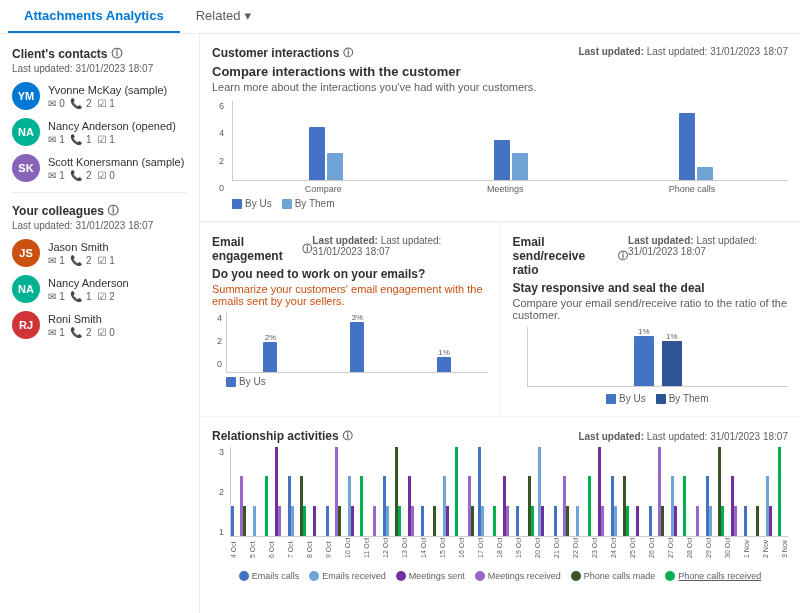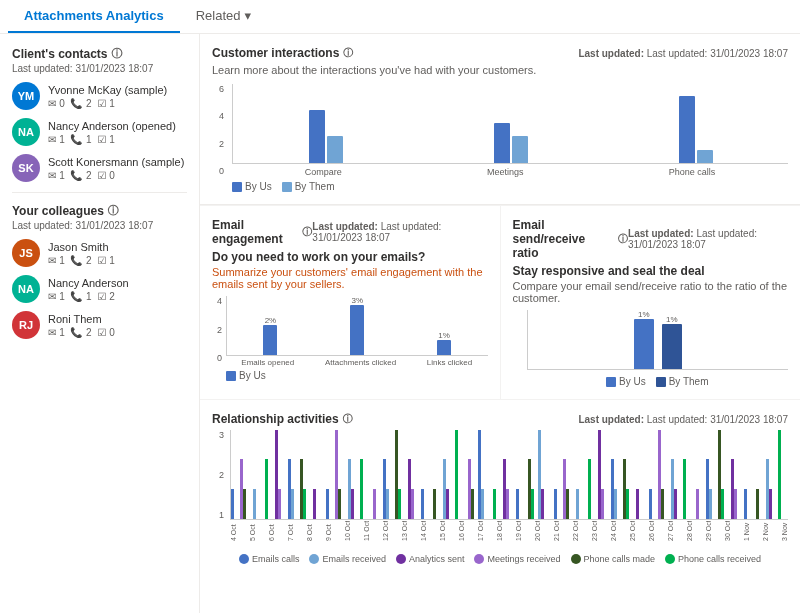--- a/index.html
+++ b/index.html
@@ -31,21 +31,21 @@
 
     .contact-info { flex: 1; }
     .contact-name { font-size: 11px; color: #323130; font-weight: 500; }
     .contact-stats { display: flex; gap: 6px; font-size: 10px; color: #605e5c; margin-top: 2px; }
     .contact-stat { display: flex; align-items: center; gap: 2px; }
 
     .section-divider { margin: 10px 0; border: none; border-top: 1px solid #edebe9; }
 
     
     .content-area { flex: 1; display: flex; flex-direction: column; overflow: hidden; background: #f3f2f1; gap: 1px; }
-    .card-header { display: flex; justify-content: space-between; align-items: center; margin-bottom: 4px; }
+    .card-header { display: flex; justify-content: space-between; align-items: flex-start; margin-bottom: 4px; }
     .card-title { font-size: 12px; font-weight: 600; color: #323130; display: flex; align-items: center; gap: 4px; }
     .last-updated-right { font-size: 10px; color: #605e5c; }
     .card-subtitle { font-size: 13px; font-weight: 600; color: #323130; margin-bottom: 2px; }
     .card-desc { font-size: 11px; color: #605e5c; margin-bottom: 8px; }
   </style>
 </head>
 <body>
 
 <div class="nav-tabs">
   <div class="nav-tab active">Attachments Analytics</div>
@@ -124,21 +124,21 @@
         <div class="contact-stats">
           <span class="contact-stat">✉ 1</span>
           <span class="contact-stat">📞 1</span>
           <span class="contact-stat">☑ 2</span>
         </div>
       </div>
     </div>
     <div class="contact-item">
       <div class="avatar avatar-rj">RJ</div>
       <div class="contact-info">
-        <div class="contact-name">Roni Them</div>
+        <div class="contact-name">Roni Smith</div>
         <div class="contact-stats">
           <span class="contact-stat">✉ 1</span>
           <span class="contact-stat">📞 2</span>
           <span class="contact-stat">☑ 0</span>
         </div>
       </div>
     </div>
   </div>
 
   <div class="content-area">
@@ -146,20 +146,21 @@
     <div style="background:#fff; padding:12px; border-bottom:1px solid #edebe9;">
       <div class="card-header">
         <div class="card-title">
           <span>Customer interactions</span>
           <span style="color:#605e5c; font-size:10px;">ⓘ</span>
         </div>
         <div class="last-updated-right">
           <strong>Last updated:</strong> <span style="font-weight:normal;">Last updated: 31/01/2023 18:07</span>
         </div>
       </div>
+      <div class="card-subtitle">Compare interactions with the customer</div>
       <div class="card-desc">Learn more about the interactions you've had with your customers.</div>
 
       <div style="display:flex; gap:8px;">
         <div style="display:flex; flex-direction:column; justify-content:space-between; font-size:9px; color:#605e5c; padding-bottom:16px; text-align:right; min-width:12px;">
           <span>6</span>
           <span>4</span>
           <span>2</span>
           <span>0</span>
         </div>
         <div style="flex:1;">
@@ -227,25 +228,20 @@
                 <div style="width:14px; height:30px; background:#4472c4; border-radius:1px 1px 0 0;"></div>
               </div>
               <div style="display:flex; flex-direction:column; align-items:center; flex:1;">
                 <span style="font-size:8px; color:#605e5c;">3%</span>
                 <div style="width:14px; height:50px; background:#4472c4; border-radius:1px 1px 0 0;"></div>
               </div>
               <div style="display:flex; flex-direction:column; align-items:center; flex:1;">
                 <span style="font-size:8px; color:#605e5c;">1%</span>
                 <div style="width:14px; height:15px; background:#4472c4; border-radius:1px 1px 0 0;"></div>
               </div>
-            </div>
-            <div style="display:flex; justify-content:space-around; font-size:8px; color:#605e5c; margin-top:2px;">
-              <span>Emails opened</span>
-              <span>Attachments clicked</span>
-              <span>Links clicked</span>
             </div>
             <div style="display:flex; gap:8px; font-size:10px; color:#605e5c; margin-top:3px;">
               <div style="display:flex; align-items:center; gap:3px;">
                 <div style="width:10px;height:10px;background:#4472c4;border-radius:1px;"></div>
                 <span>By Us</span>
               </div>
             </div>
           </div>
         </div>
       </div>
@@ -591,31 +587,31 @@
         <div style="display:flex; align-items:center; gap:3px;">
           <div style="width:10px;height:10px;background:#4472c4;border-radius:50%;"></div>
           <span>Emails calls</span>
         </div>
         <div style="display:flex; align-items:center; gap:3px;">
           <div style="width:10px;height:10px;background:#70a4d4;border-radius:50%;"></div>
           <span>Emails received</span>
         </div>
         <div style="display:flex; align-items:center; gap:3px;">
           <div style="width:10px;height:10px;background:#7030a0;border-radius:50%;"></div>
-          <span>Analytics sent</span>
+          <span>Meetings sent</span>
         </div>
         <div style="display:flex; align-items:center; gap:3px;">
           <div style="width:10px;height:10px;background:#9966cc;border-radius:50%;"></div>
           <span>Meetings received</span>
         </div>
         <div style="display:flex; align-items:center; gap:3px;">
           <div style="width:10px;height:10px;background:#375623;border-radius:50%;"></div>
           <span>Phone calls made</span>
         </div>
-        <div style="display:flex; align-items:flex-end; gap:3px;">
+        <div style="display:flex; align-items:flex-end; gap:3px;text-decoration:underline;">
           <div style="width:10px;height:10px;background:#00b050;border-radius:50%;"></div>
           <span>Phone calls received</span>
         </div>
       </div>
     </div>
 
   </div>
 </div>
 
 </body></html>

